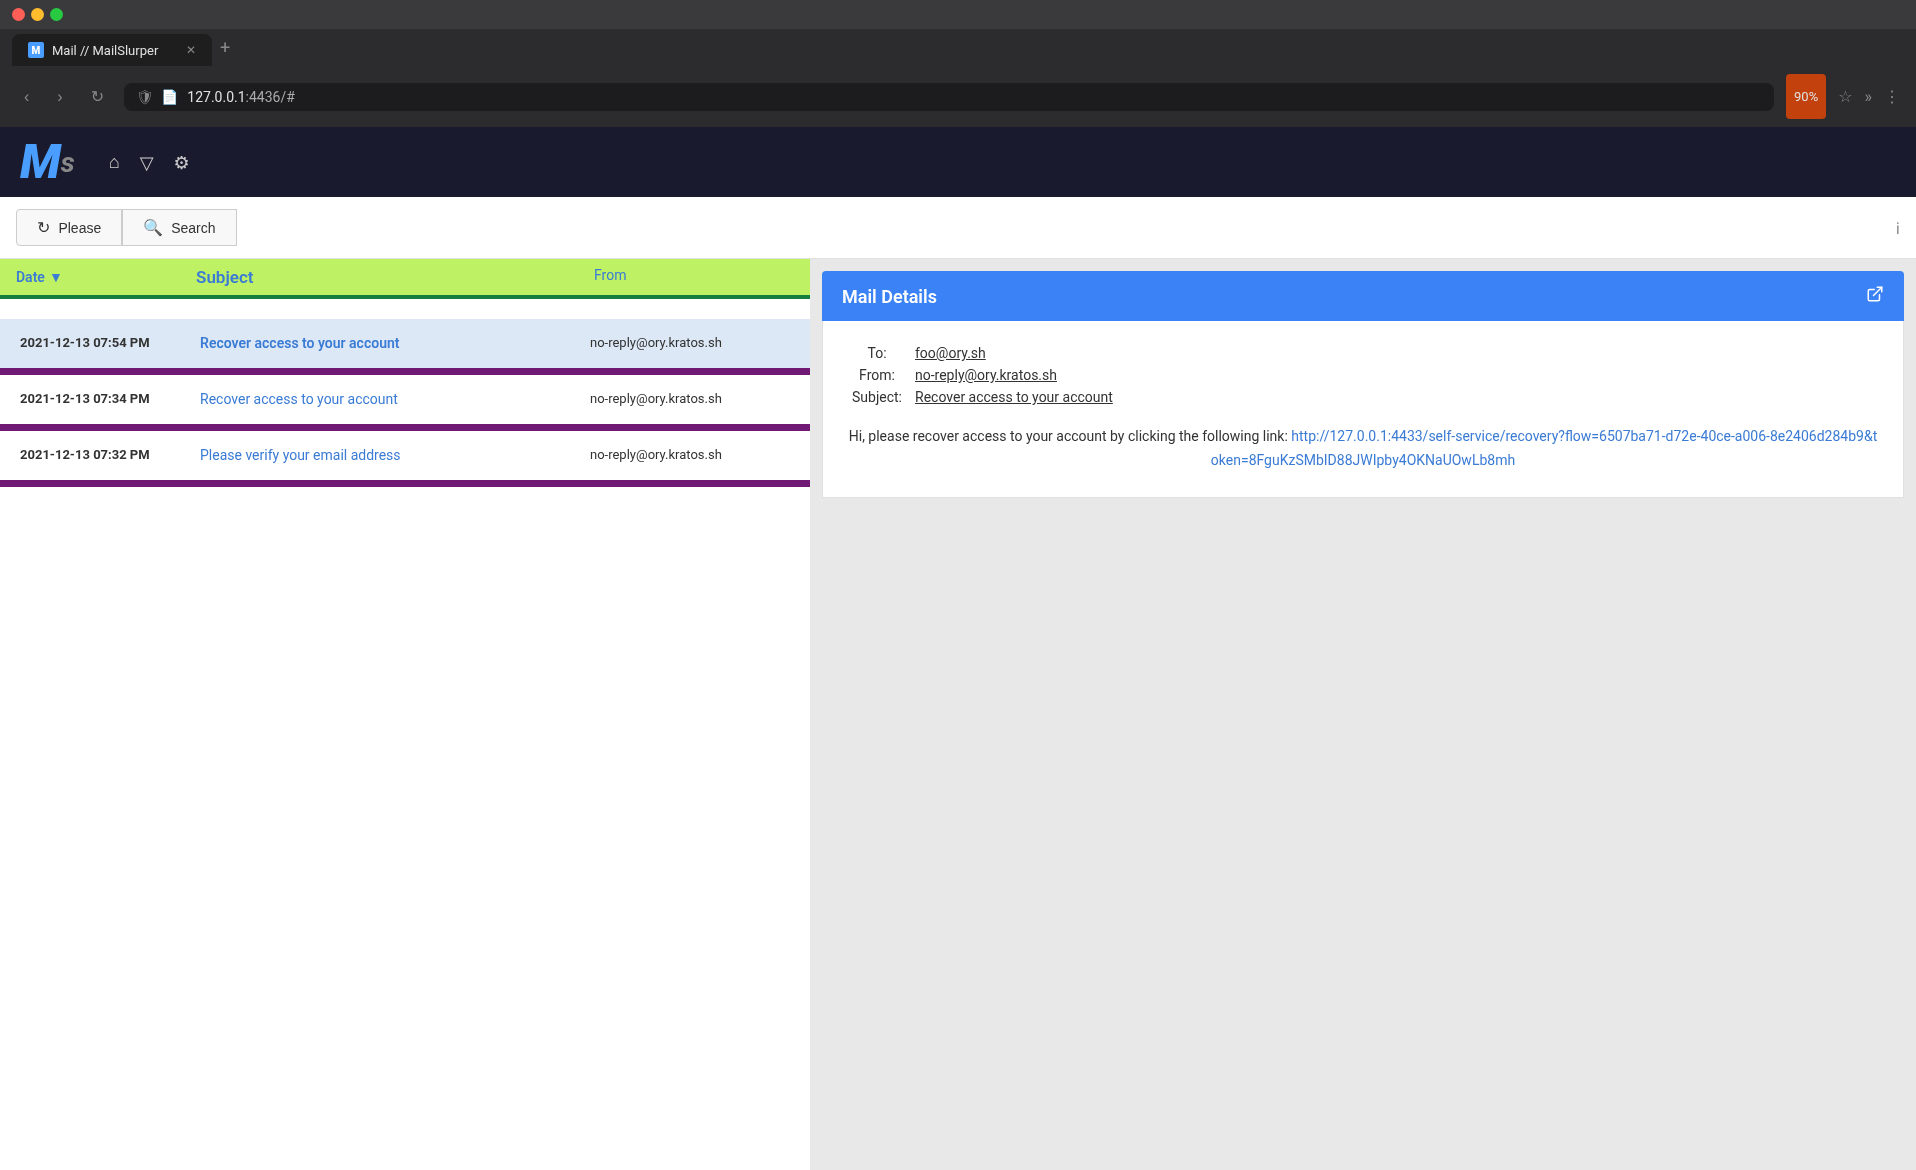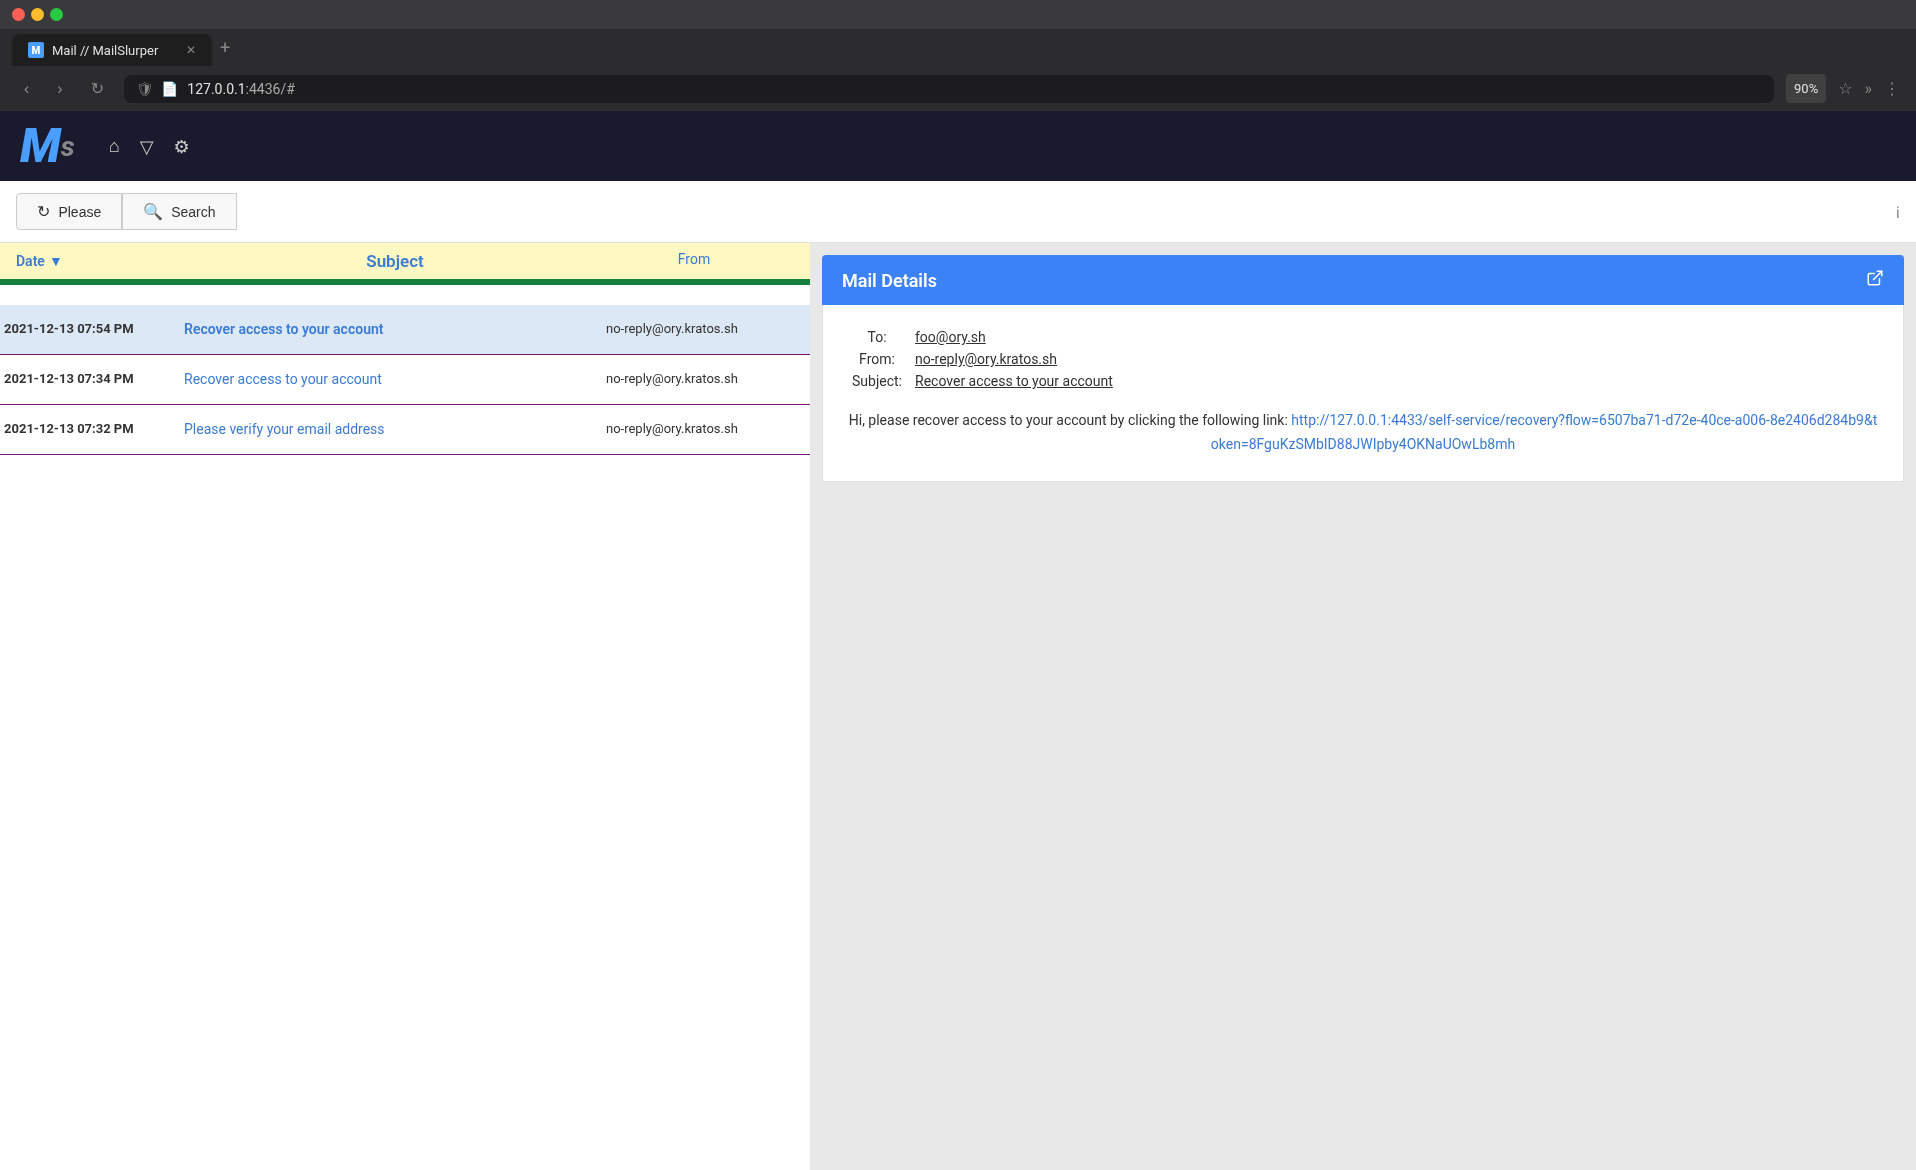--- a/index.html
+++ b/index.html
@@ -12,21 +12,21 @@
     .traffic-light.green { background: #28ca42; }
     .tab-bar { display: flex; align-items: flex-end; padding: 0 12px; background: #2c2c2e; }
     .tab { display: flex; align-items: center; gap: 8px; padding: 8px 16px; background: #1e1e1e; border-radius: 8px 8px 0 0; min-width: 200px; }
     .tab-favicon { width: 16px; height: 16px; background: #4a9eff; border-radius: 2px; display: flex; align-items: center; justify-content: center; }
     .tab-title { color: #e0e0e0; font-size: 13px; flex: 1; }
     .tab-close { color: #888; font-size: 12px; cursor: pointer; }
     .new-tab-btn { color: #888; font-size: 18px; padding: 8px; cursor: pointer; }
     .address-bar { display: flex; align-items: center; gap: 12px; padding: 8px 16px; background: #2c2c2e; }
     .nav-btn { color: #888; font-size: 16px; cursor: pointer; background: none; border: none; padding: 4px 8px; }
     .address-input { flex: 1; background: #1c1c1e; border: none; border-radius: 8px; padding: 6px 12px; color: #e0e0e0; font-size: 14px; display: flex; align-items: center; gap: 8px; }
-    .zoom-badge { background: #404040; color: #e0e0e0; padding: 7px 8px; border-radius: 4px; font-size: 13px; }
+    .zoom-badge { background: #c2410c; color: #e0e0e0; padding: 15px 8px; border-radius: 4px; font-size: 13px; }
     .toolbar-right { display: flex; align-items: center; gap: 12px; }
     .toolbar-icon { color: #888; font-size: 16px; cursor: pointer; }
 
     
     .app-header { background: #1a1a2e; display: flex; align-items: center; padding: 0 20px; height: 70px; gap: 24px; }
     .logo { display: flex; align-items: center; }
     .logo-m { color: #4a9eff; font-size: 48px; font-weight: 900; font-style: italic; line-height: 1; }
     .logo-s { color: #888; font-size: 28px; font-weight: 700; font-style: italic; }
     .app-nav { display: flex; align-items: center; gap: 20px; margin-left: 10px; }
     .app-nav-icon { color: #ccc; font-size: 18px; cursor: pointer; }
@@ -37,26 +37,26 @@
     .toolbar-btn:first-child { border-radius: 4px 0 0 4px; }
     .toolbar-btn:last-child { border-radius: 0 4px 4px 0; border-left: none; }
     .toolbar-btn-icon { font-size: 16px; }
     .toolbar-right-info { margin-left: auto; color: #888; font-size: 16px; }
 
     
     .main-content { display: flex; height: calc(1170px - 70px - 52px - 45px); background: #e8e8e8; }
 
     
     .mail-list-panel { flex: 0 0 810px; background: #fff; display: flex; flex-direction: column; }
-    .mail-list-header { display: flex; padding: 8px 16px; border-bottom: 6px solid #15803d; background: #fef9c3; text-align: center; }
+    .mail-list-header { display: flex; padding: 8px 16px; border-bottom: 4px solid #15803d; background: #bef264; }
     .col-date { flex: 0 0 180px; color: #3a7bd5; font-size: 14px; font-weight: 600; display: flex; align-items: center; gap: 4px; cursor: pointer; }
     .col-subject { flex: 1; color: #3a7bd5; font-size: 17px; font-weight: 600; cursor: pointer; }
     .col-from { flex: 0 0 200px; color: #3a7bd5; font-size: 14px; font-weight: 400; cursor: pointer; }
     .mail-list { flex: 1; overflow-y: auto; }
-    .mail-row { display: flex; align-items: flex-start; padding: 14px 4px; border-bottom: 1px solid #701a75; cursor: pointer; }
+    .mail-row { display: flex; align-items: flex-start; padding: 14px 20px; border-bottom: 7px solid #701a75; cursor: pointer; }
     .mail-row.selected { background: #dce8f5; }
     .mail-date { flex: 0 0 180px; font-size: 13px; color: #333; font-weight: 700; line-height: 1.5; }
     .mail-date.normal { font-weight: 700; }
     .mail-subject { flex: 1; font-size: 14px; color: #3a7bd5; line-height: 1.5; text-decoration: none; }
     .mail-from { flex: 0 0 200px; font-size: 13px; color: #333; line-height: 1.5; word-break: break-all; }
 
     
     .mail-detail-panel { flex: 1; display: flex; flex-direction: column; padding: 12px; gap: 12px; }
     .detail-header { background: #3b82f6; color: #fff; display: flex; align-items: center; justify-content: space-between; padding: 14px 20px; border-radius: 4px 4px 0 0; }
     .detail-title { font-size: 18px; font-weight: 600; }

